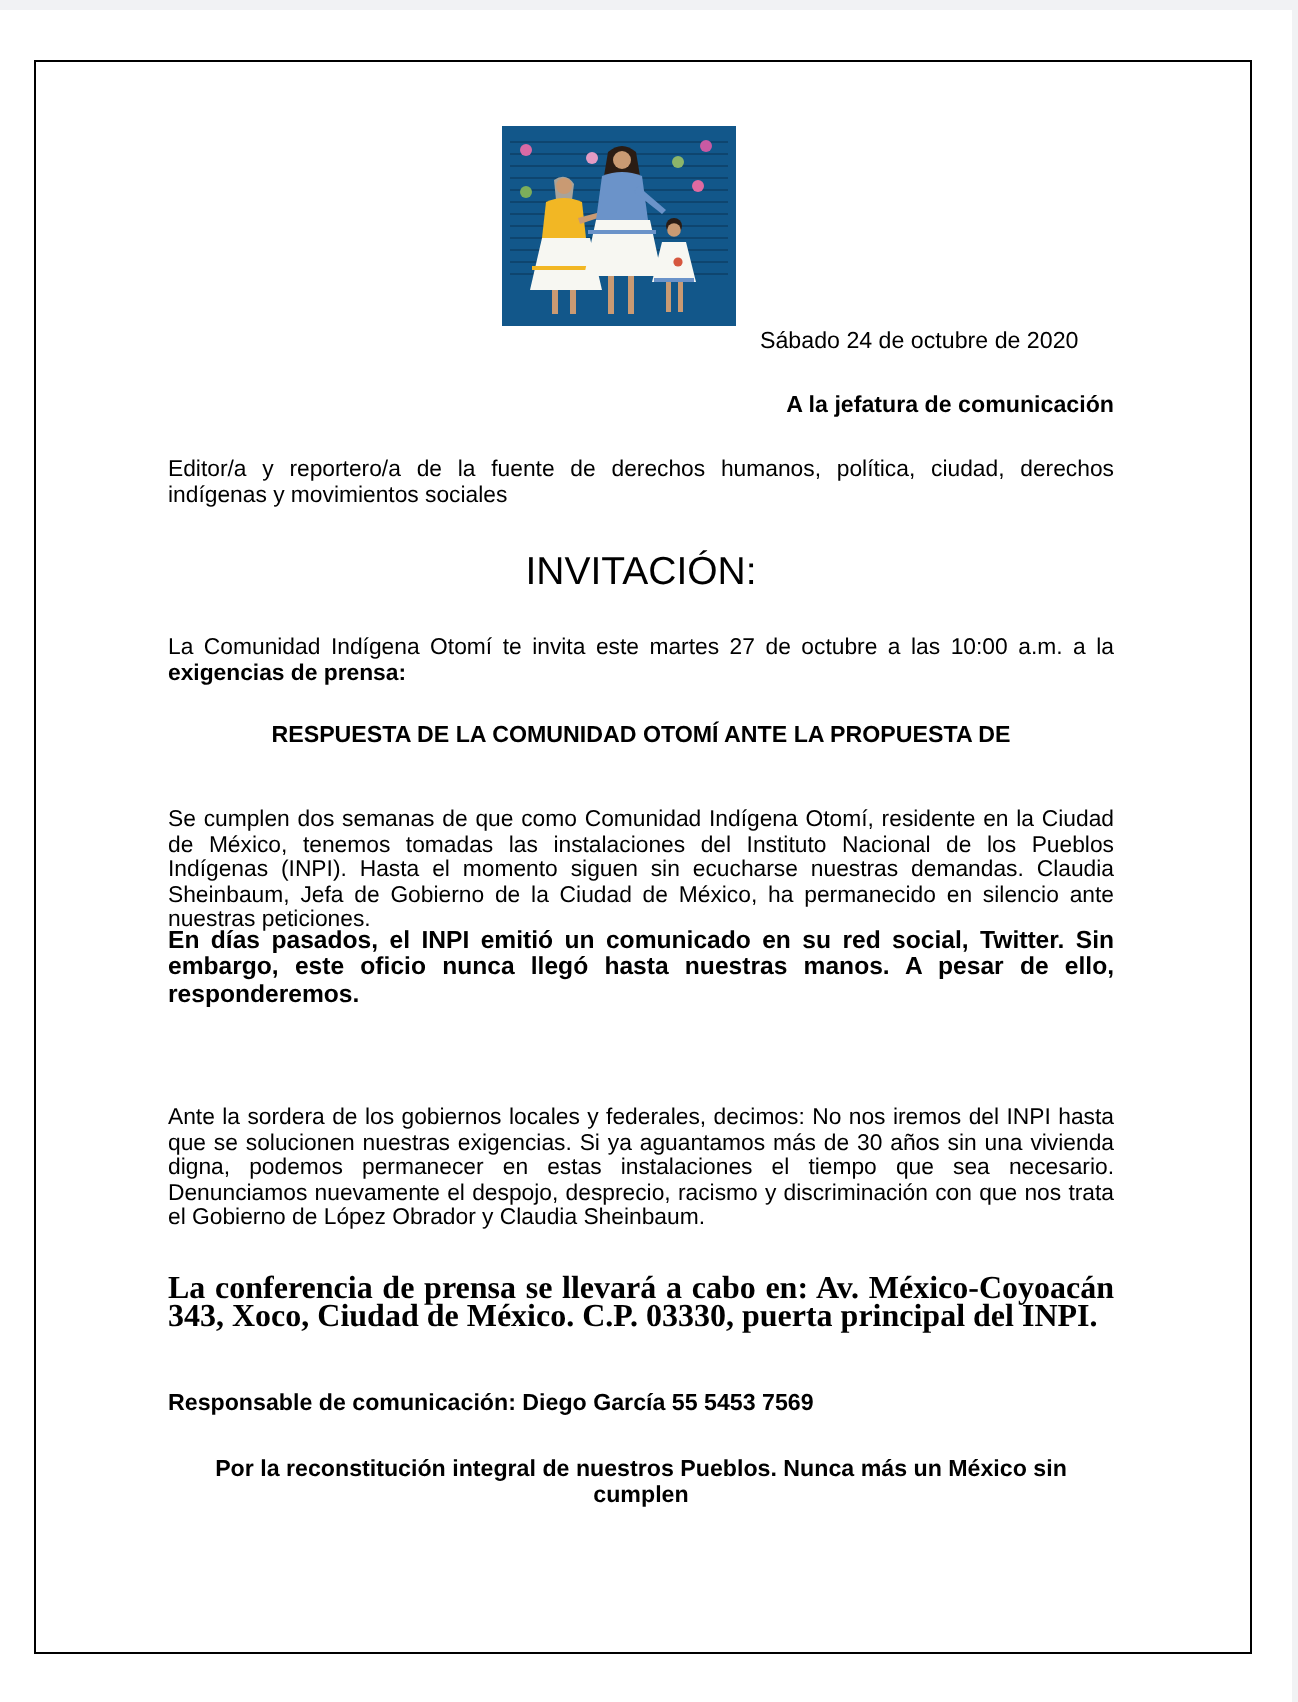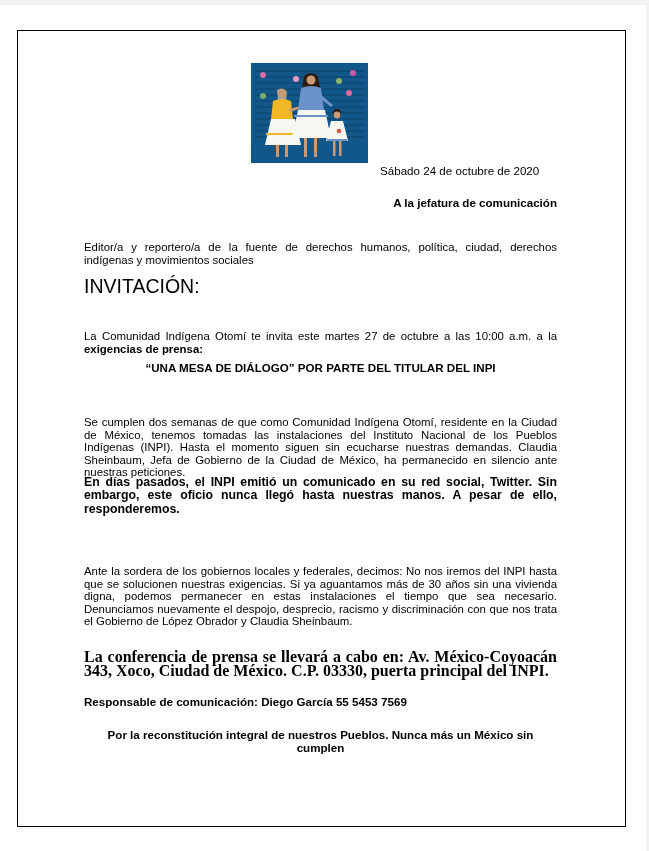--- a/index.html
+++ b/index.html
@@ -8,26 +8,26 @@
       font-family: "Liberation Sans", sans-serif; color: #000;
     }
     .topbar { position: absolute; left: 0; top: 0; width: 649px; height: 5px; background: #f1f2f4; }
     .rightbar { position: absolute; right: 0; top: 5px; width: 3px; height: 846px; background: #f1f2f4; }
     .frame {
       position: absolute; left: 17px; top: 30px; width: 607px; height: 795px;
       border: 1px solid #000; box-sizing: content-box;
     }
     .illustration { position: absolute; left: 251px; top: 63px; width: 117px; height: 100px; }
     .txt { position: absolute; font-size: 11.4px; line-height: 12.6px; }
-    .just { text-align: justify; text-align-last: left; margin-top: 12px; }
+    .just { text-align: justify; text-align-last: left; }
     .b { font-weight: bold; }
     .date { left: 380px; top: 165px; width: 180px; text-align: left; font-size: 11.6px; }
     .recipient { left: 300px; top: 197px; width: 257px; text-align: right; font-weight: bold; font-size: 11.6px; }
     .editors { left: 84px; top: 229px; width: 473px; }
-    .title { left: 84px; top: 275px; width: 473px; font-size: 19.5px; line-height: 22px; }
+    .title { left: 84px; top: 275px; width: 473px; text-align: center; font-size: 19.5px; line-height: 22px; }
     .invite { left: 84px; top: 318px; width: 473px; }
     .headline { left: 84px; top: 362px; width: 473px; text-align: center; font-weight: bold; font-size: 11.6px; }
     .para1 { left: 84px; top: 404px; width: 473px; }
     .para2 { left: 84px; top: 464px; width: 473px; font-weight: bold; font-size: 12.3px; line-height: 13.4px; }
     .para3 { left: 84px; top: 553px; width: 473px; }
     .venue {
       left: 84px; top: 638px; width: 473px; font-family: "Liberation Serif", serif; font-weight: bold;
       font-size: 16px; line-height: 14.4px;
     }
     .contact { left: 84px; top: 696px; width: 473px; font-weight: bold; font-size: 11.6px; }
@@ -102,21 +102,21 @@
 <div class="txt date">Sábado 24 de octubre de 2020</div>
 <div class="txt recipient">A la jefatura de comunicación</div>
 <div class="txt editors just">Editor/a y reportero/a de la fuente de derechos humanos, política, ciudad, derechos indígenas y movimientos sociales</div>
 <div class="txt title">INVITACIÓN:</div>
 
 <div class="txt invite just">
   <span>La Comunidad Indígena Otomí te invita este martes 27 de octubre a las 10:00 a.m. a la </span><span class="b">exigencias de prensa:</span>
 </div>
 
 <div class="txt headline">
-  <div>“UNA MESA DE DIÁLOGO” POR PARTE DEL TITULAR DEL INPI</div>
+  <div>RESPUESTA DE LA COMUNIDAD OTOMÍ ANTE LA PROPUESTA DE</div>
 </div>
 
 <div class="txt para1 just">Se cumplen dos semanas de que como Comunidad Indígena Otomí, residente en la Ciudad de México, tenemos tomadas las instalaciones del Instituto Nacional de los Pueblos Indígenas (INPI). Hasta el momento siguen sin ecucharse nuestras demandas. Claudia Sheinbaum, Jefa de Gobierno de la Ciudad de México, ha permanecido en silencio ante nuestras peticiones.</div>
 <div class="txt para2 just">En días pasados, el INPI emitió un comunicado en su red social, Twitter. Sin embargo, este oficio nunca llegó hasta nuestras manos. A pesar de ello, responderemos.</div>
 <div class="txt para3 just">Ante la sordera de los gobiernos locales y federales, decimos: No nos  iremos del INPI hasta que se solucionen nuestras exigencias. Si ya aguantamos más de 30 años sin una vivienda digna, podemos permanecer en estas instalaciones el tiempo que sea necesario. Denunciamos nuevamente el despojo, desprecio, racismo y discriminación con que nos trata el Gobierno de López Obrador y Claudia Sheinbaum.</div>
 
 <div class="txt venue just">La conferencia de prensa se llevará a cabo en: Av. México-Coyoacán 343, Xoco, Ciudad de México. C.P. 03330, puerta principal del INPI.</div>
 <div class="txt contact">Responsable de comunicación: Diego García 55 5453 7569</div>
 <div class="txt closing">Por la reconstitución integral de nuestros Pueblos. Nunca más un México sin cumplen</div>
 

